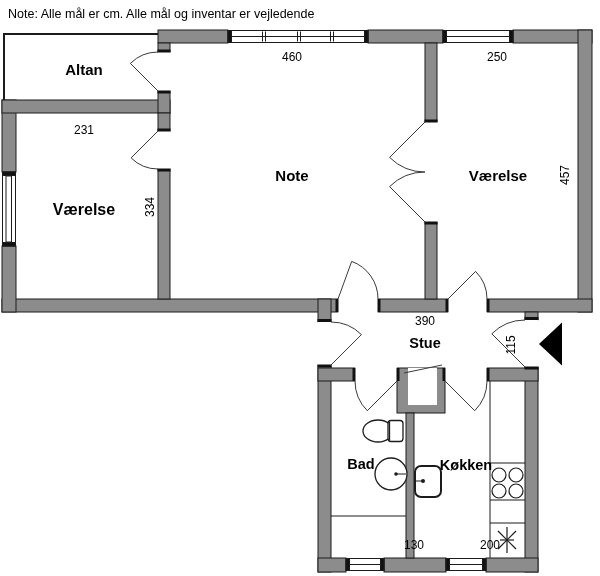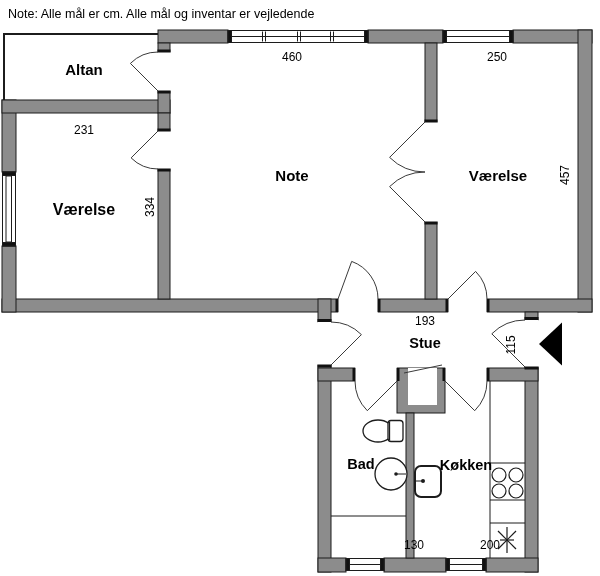--- a/index.html
+++ b/index.html
@@ -242,21 +242,21 @@
   <div class="lbl bold f16" style="left:84px; top:210px;">Værelse</div>
   <div class="lbl rot f12" style="left:150px; top:207px;">334</div>
 
   <div class="lbl f12" style="left:292px; top:57px;">460</div>
   <div class="lbl bold f15" style="left:292px; top:175px;">Note</div>
 
   <div class="lbl f12" style="left:497px; top:57px;">250</div>
   <div class="lbl bold f15" style="left:498px; top:175px;">Værelse</div>
   <div class="lbl rot f12" style="left:565px; top:175px;">457</div>
 
-  <div class="lbl f12" style="left:425px; top:321px;">193</div>
+  <div class="lbl f12" style="left:425px; top:321px;">390</div>
   <div class="lbl bold f14" style="left:425px; top:343px;">Stue</div>
   <div class="lbl rot f12" style="left:511px; top:345px;">115</div>
 
   <div class="lbl bold f14" style="left:361px; top:464px;">Bad</div>
   <div class="lbl f12" style="left:366px; top:545px;margin-left:48px;">130</div>
 
   <div class="lbl bold f14" style="left:466px; top:465px;">Køkken</div>
   <div class="lbl f12" style="left:466px; top:545px;margin-left:24px;">200</div>
 </div>
 

